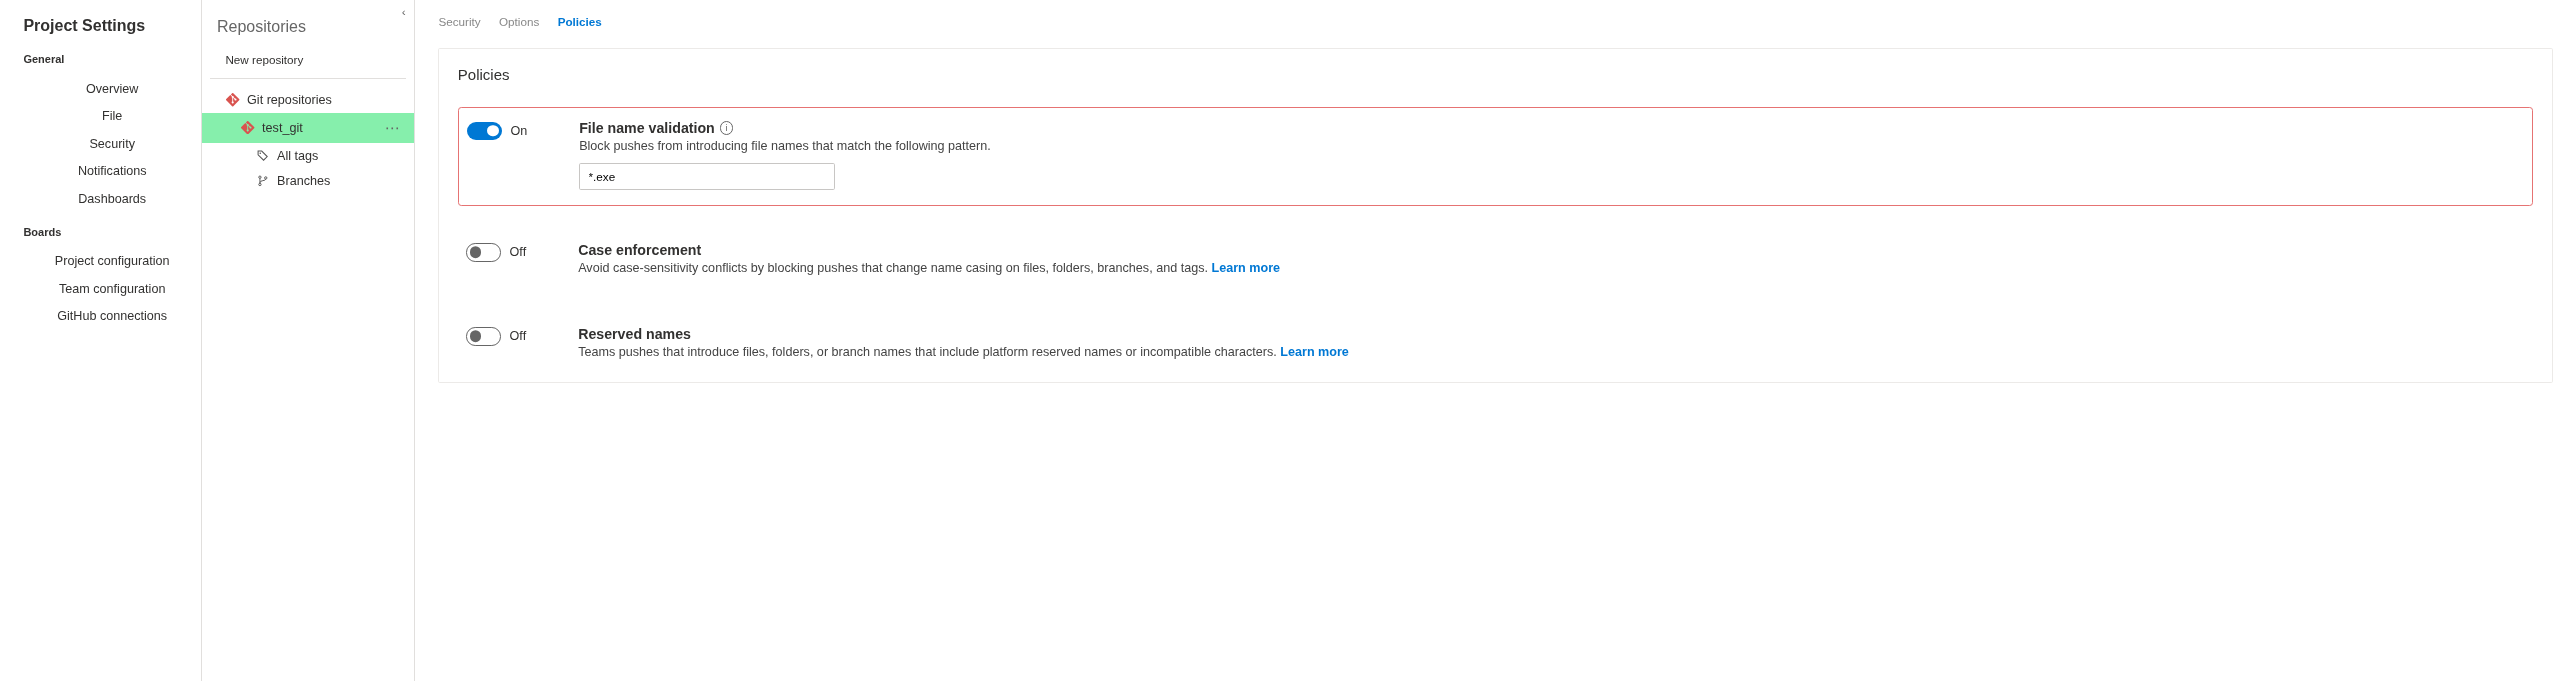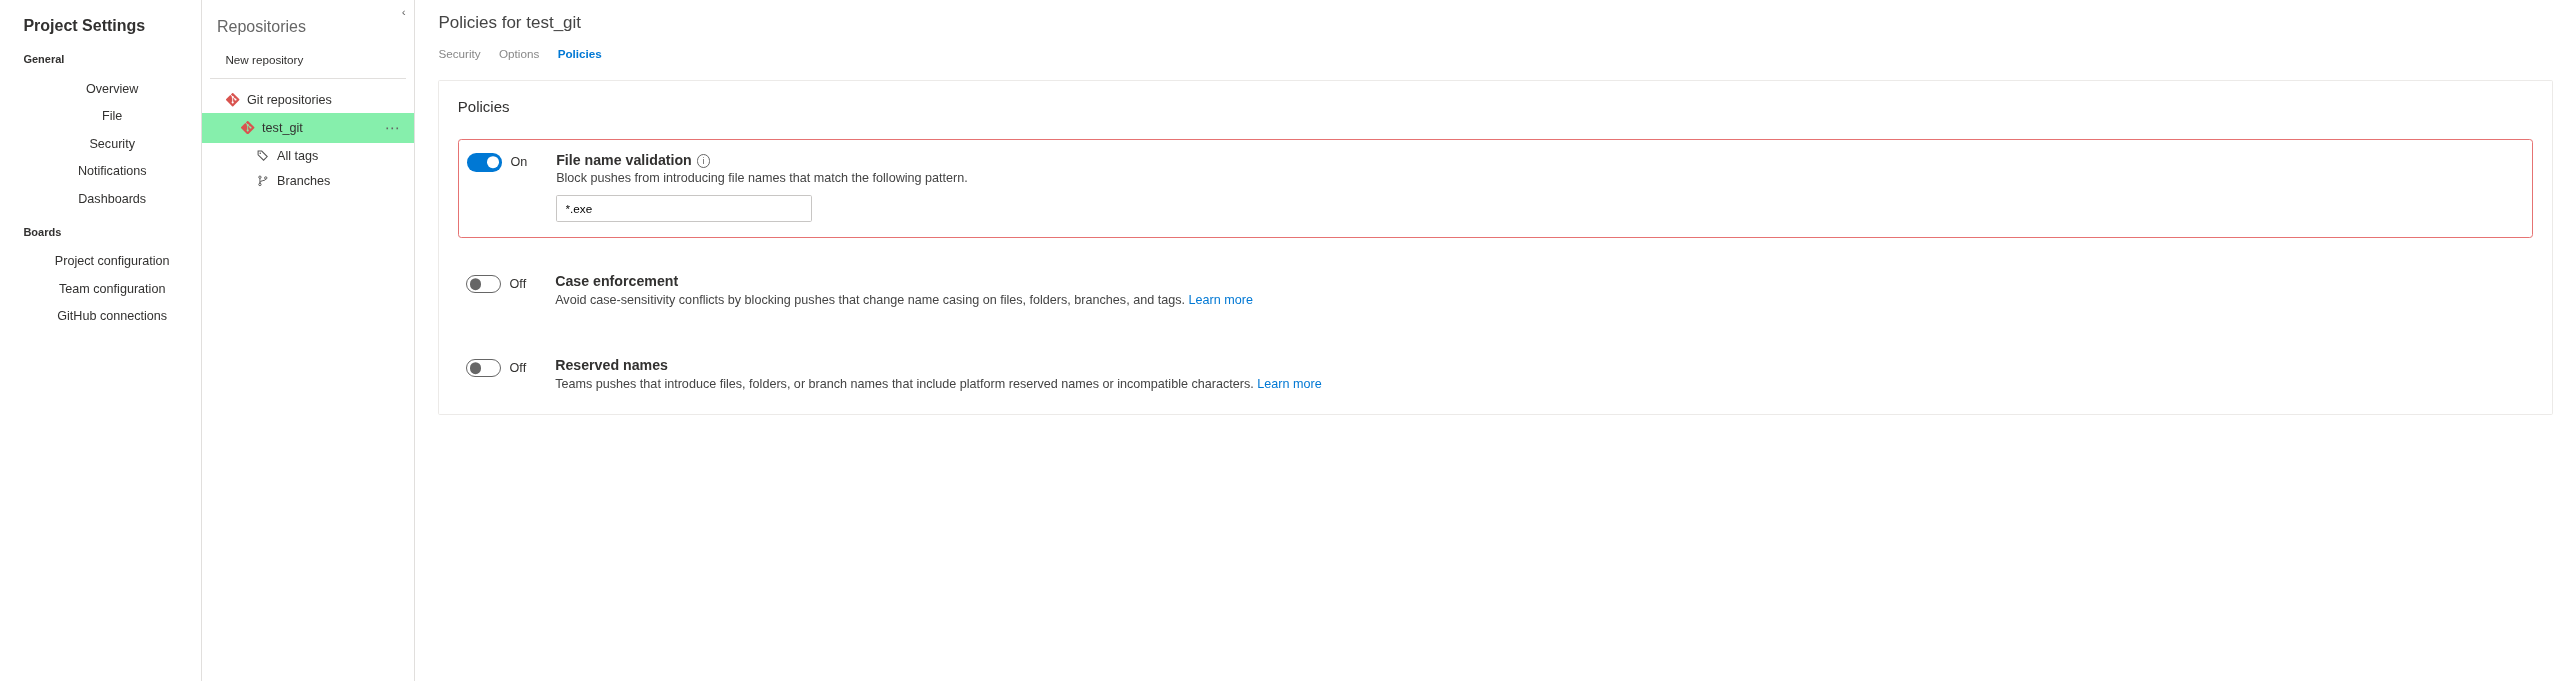--- a/index.html
+++ b/index.html
@@ -132,21 +132,21 @@
     }
     .content-panel h3 {
       font-size: 15px;
       font-weight: 400;
       margin-bottom: 15px;
     }
     .policy-row {
       display: flex;
       align-items: flex-start;
       padding: 11.7px 8.4px 15px 8.4px;
-      gap: 5px;
+      gap: 28px;
       margin-top: 24px;
     }
     .policy-row.highlighted {
       border: 1.7px solid #e67373;
       border-radius: 3.3px;
     }
     .toggle-cell {
       display: flex;
       align-items: center;
       gap: 8.4px;
@@ -170,21 +170,21 @@
       top: 50%;
       transform: translateY(-50%);
     }
     .toggle.on .knob { background: #fff; right: 3.3px; }
     .toggle.off .knob { background: #666; left: 2.5px; }
     .toggle-label { font-size: 12.6px; }
     .policy-body h4 {
       font-size: 14.2px;
       font-weight: 600;
       display: inline-flex;
-      align-items: flex-end;
+      align-items: center;
       gap: 5px;
     }
     .info-icon {
       display: inline-flex;
       width: 13.4px; height: 13.4px;
       border: 0.8px solid #666;
       border-radius: 50%;
       font-size: 9.2px;
       align-items: center;
       justify-content: center;
@@ -198,21 +198,21 @@
       margin-top: 3.3px;
     }
     .policy-body input[type=text] {
       margin-top: 10px;
       width: 256px;
       padding: 5.9px 8.4px;
       font-size: 11.7px;
       border: 0.8px solid #c8c6c4;
       border-radius: 1.7px;
     }
-    .learn-more { color: #0078d4; cursor: pointer; }
+    .learn-more { color: #0078d4; cursor: pointer; font-weight: bold; }
   </style>
 </head>
 <body>
 
 <nav class="sidebar-left">
   <h1>Project Settings</h1>
 
   <div>
     <div class="section-title">General</div>
     <a class="nav-item">Overview</a>
@@ -277,21 +277,20 @@
             <circle cx="12" cy="4" r="1.6" fill="none" stroke="#555" stroke-width="1.3"></circle>
             <path fill="none" stroke="#555" stroke-width="1.3" d="M4 4.6v6.8M12 5.6c0 3-8 1-8 5"></path>
           </svg>
       </span>
       <span class="label">Branches</span>
     </div>
   </div>
 </aside>
 
 <main class="main">
-  <h2 class="page-title">Policies for test_git</h2>
 
   <div class="tabs">
     <div class="tab">Security</div>
     <div class="tab">Options</div>
     <div class="tab active">Policies</div>
   </div>
 
   <div class="content-panel">
     <h3>Policies</h3>
 

